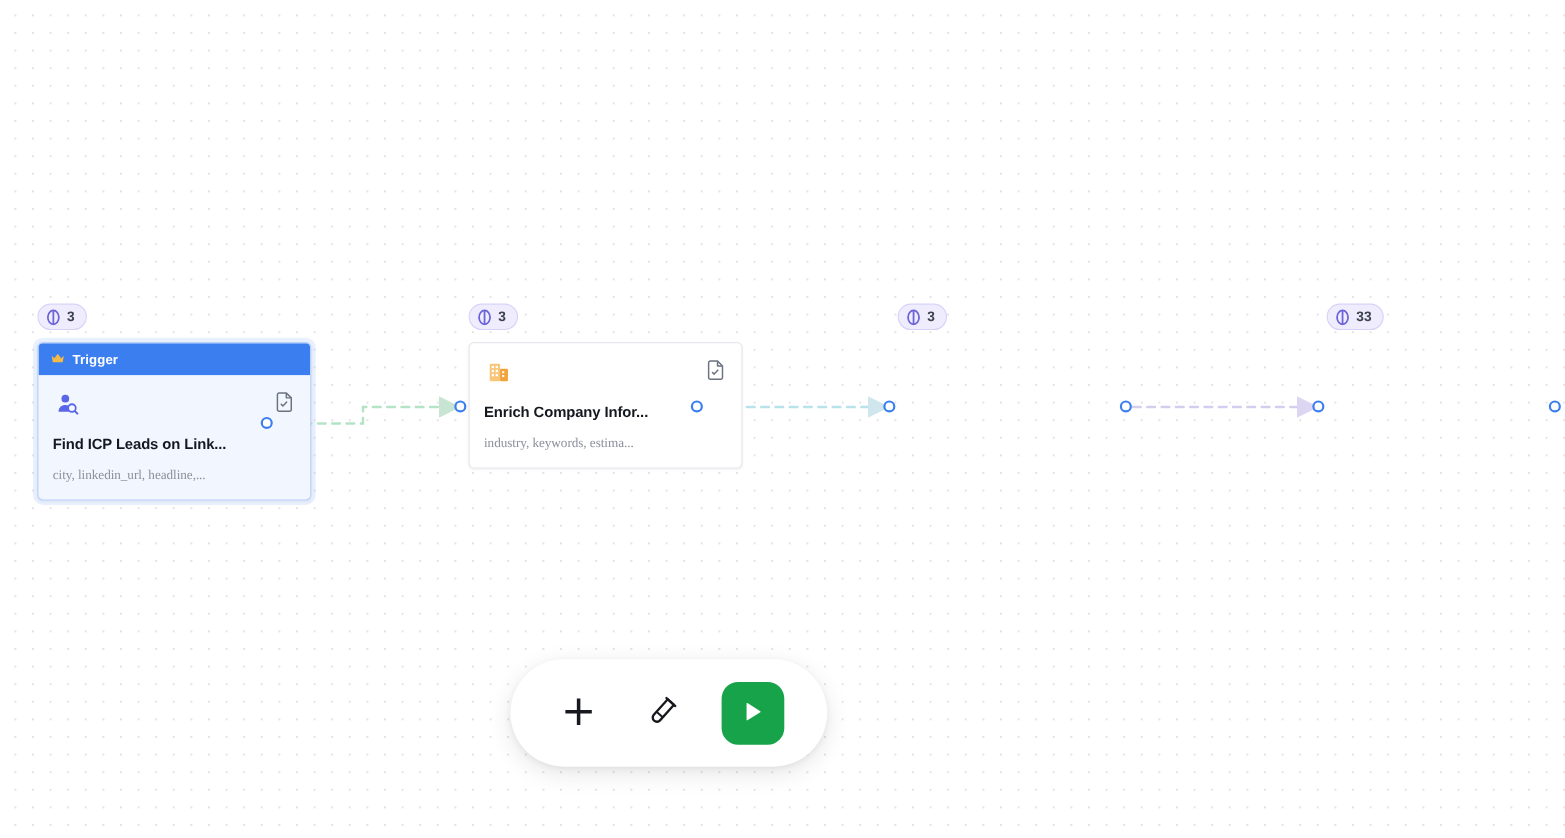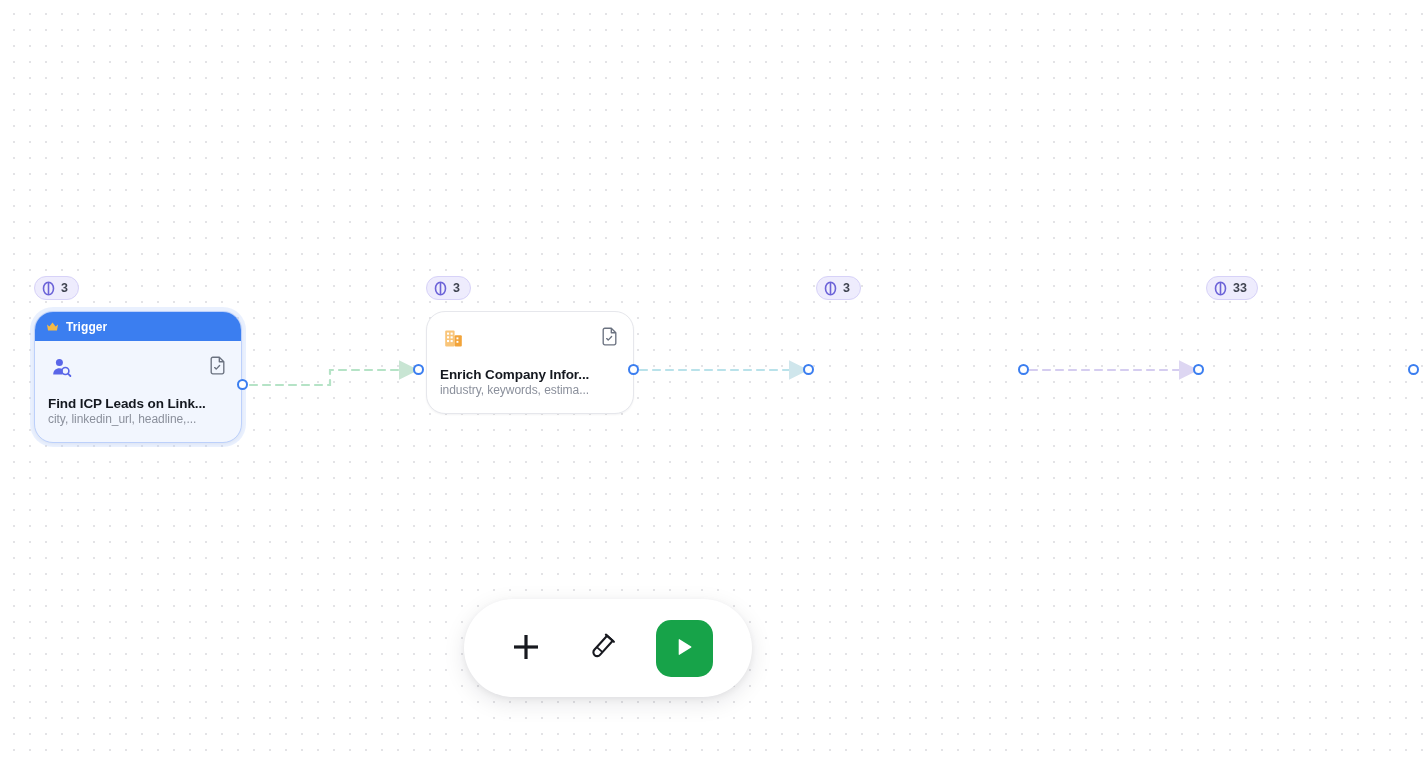--- a/index.html
+++ b/index.html
@@ -62,22 +62,22 @@
   .count-badge .badge-num {
     font-size: 12.5px;
     font-weight: 600;
     color: #3f4350;
     line-height: 1;
     letter-spacing: .1px;
   }
 
   
   .node-card {
-    width: 208px;
-    border-radius: 19px;
+    width: 249px;
+    border-radius: 5px;
     background: #ffffff;
     border: 1px solid #e6e7ec;
     box-shadow: 0 1px 2px rgba(16,24,40,.05);
     overflow: hidden;
     position: relative;
   }
 
   
   .node-wrap.selected .node-card {
     border: 1.5px solid #bcd0fb;
@@ -116,27 +116,28 @@
     font-size: 13.5px;
     font-weight: 700;
     color: #14181f;
     letter-spacing: -.1px;
     line-height: 1.2;
     white-space: nowrap;
     overflow: hidden;
   }
 
   .node-sub {
-    margin-top: 0;
+    margin-top: 12px;
     font-size: 12px;
     color: #8b909c;
     letter-spacing: -.05px;
     line-height: 1.2;
     white-space: nowrap;
     overflow: hidden;
+    font-family: Liberation Serif, serif;
   }
 
   
   .icon-chip {
     width: 26px; height: 26px;
     display: flex; align-items: center; justify-content: center;
     flex: 0 0 auto;
   }
   .icon-chip.circle  { border-radius: 50%; background: #eeecfd; }
   .icon-chip.rounded { border-radius: 7px;  background: #f2f3f7; }

